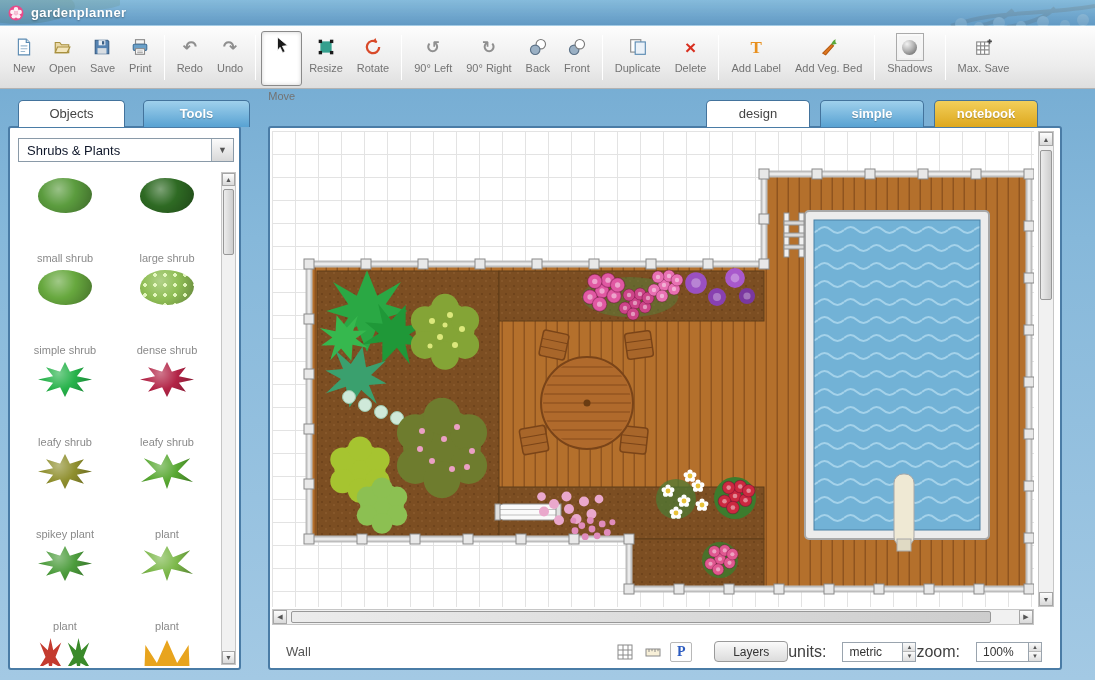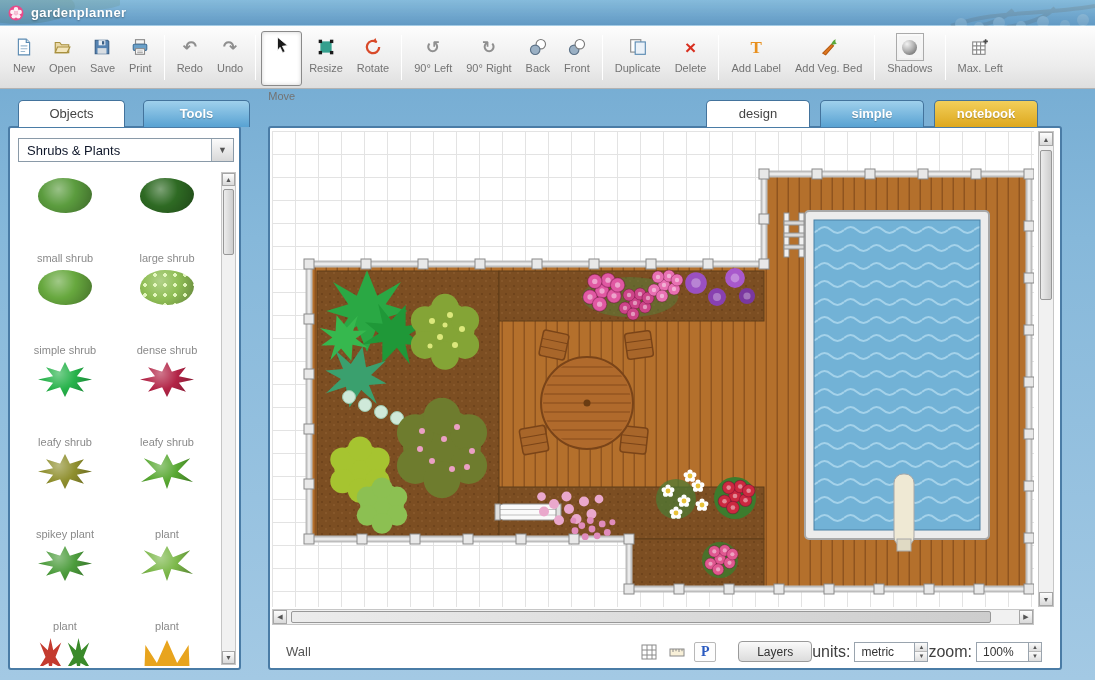--- a/index.html
+++ b/index.html
@@ -107,21 +107,21 @@
     display:flex; align-items:center; background:#fff; padding:0 8px; }
   .sel-label { font-size:13px; color:#555; margin-left:6px; }
   .mini-btn { width:22px; height:20px; display:flex; align-items:center; justify-content:center;
     margin-left:6px; border:1px solid transparent; }
   .mini-btn.boxed { border-color:#b8b8b8; background:#fdfdfd; border-radius:2px; }
   .p-letter { font-family:"Liberation Serif","DejaVu Serif",serif; font-weight:bold;
     color:#2a5ac0; font-size:14px; }
   .layers-btn { margin-left:22px; width:74px; height:21px; font-size:12px; color:#333;
     background:linear-gradient(#fafafa,#dcdcdc); border:1px solid #9a9a9a; border-radius:4px; }
   .sb-label { font-size:16px; color:#404040; }
-  .select { display:flex; align-items:center; margin-left:4px; height:20px;
+  .select { display:flex; align-items:center; margin-left:16px; height:20px;
     border:1px solid #9aa4ae; background:#fff; }
   .select .sel-text { font-size:12px; color:#333; padding:0 6px; }
   .stepper { width:13px; height:18px; display:flex; flex-direction:column; border-left:1px solid #9aa4ae; }
   .stepper span { flex:1; font-size:6px; color:#555; display:flex; align-items:center;
     justify-content:center; background:linear-gradient(#fbfbfb,#dedede); }
   .stepper span:first-child { border-bottom:1px solid #b8b8b8; }
   .flex-push { margin-left:auto; }
 </style>
 </head>
 <body>
@@ -320,21 +320,21 @@
     <div class="tsep"></div>
 
     <div class="tbtn">
       <span class="ticon">
         <svg width="18" height="18" viewBox="0 0 16 16">
             <rect x="1.5" y="3.5" width="11" height="11" fill="#fff" stroke="#8a8a8a"></rect>
             <path d="M1.5 7h11M1.5 10.5h11M5 3.5v11M8.5 3.5v11" stroke="#8a8a8a"></path>
             <path d="M13 1v4M11 3h4" stroke="#4a4a4a" stroke-width="1.4"></path>
           </svg>
       </span>
-      <span class="tlabel">Max. Left</span>
+      <span class="tlabel">Max. Save</span>
     </div>
   </div>
 
   <div class="sidebar-tabs">
     <div class="tab tab-white">Objects</div>
     <div class="tab tab-blue">Tools</div>
   </div>
 
   <div class="panel sidebar-panel">
     <div class="category-select">

